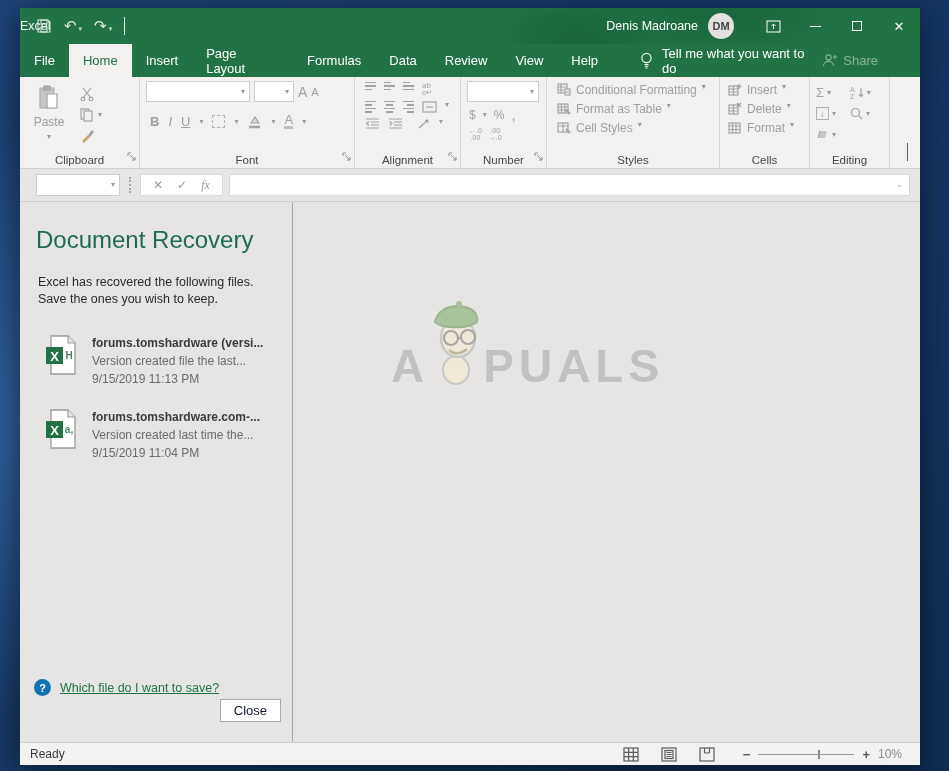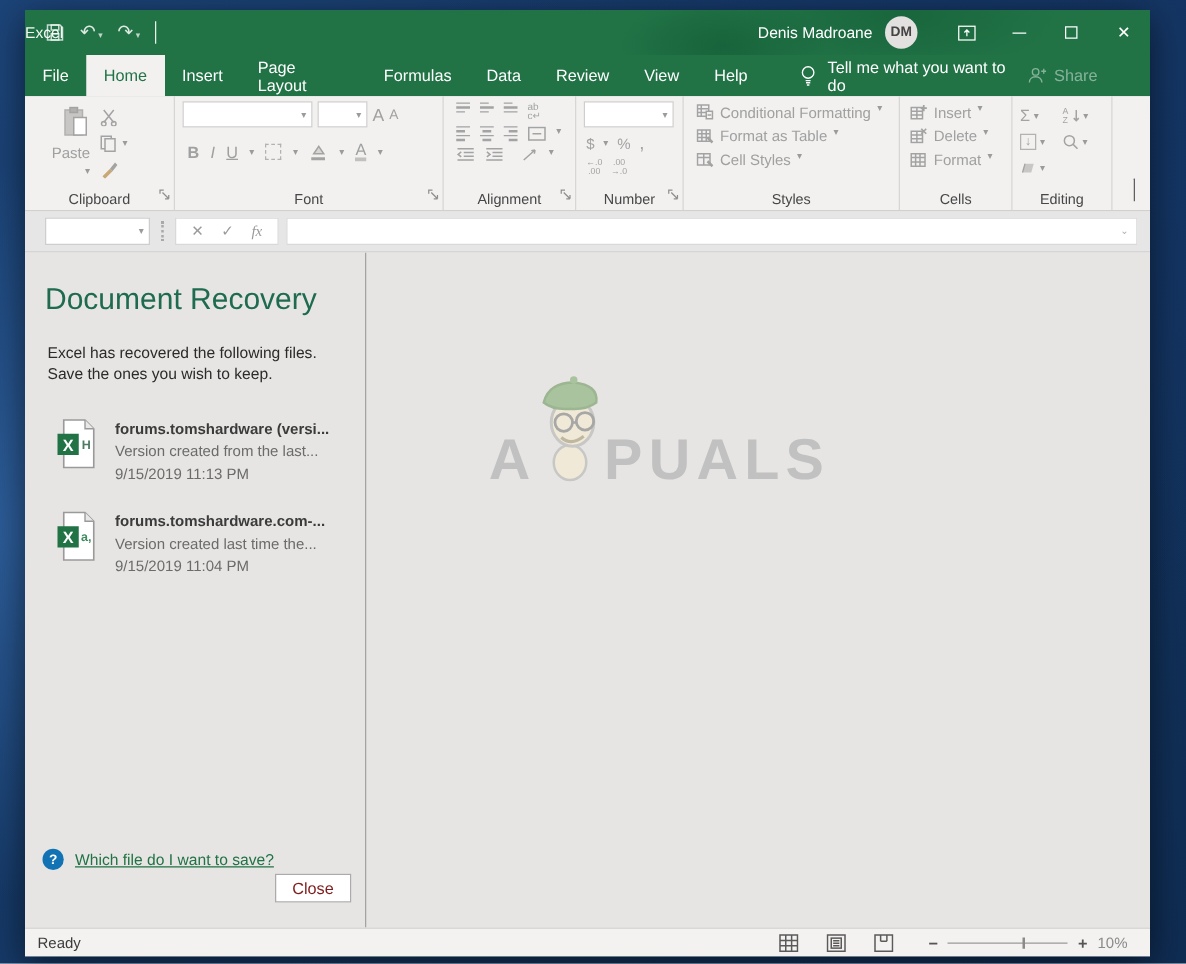--- a/index.html
+++ b/index.html
@@ -54,21 +54,21 @@
   .group { position:relative; border-right:1px solid #d8d6d4; padding:4px 4px 18px 6px; }
   .g-label { position:absolute; bottom:2px; left:0; right:0; text-align:center;
     font-size:11.5px; color:#474747; }
   .launcher { position:absolute; right:3px; bottom:3px; }
   .dd { font-size:8px; color:#9b9b9b; line-height:1; }
   .micon { display:inline-flex; align-items:center; justify-content:center; }
   svg.ic { stroke:#a3a3a3; fill:none; stroke-width:1.2; }
   svg.icf { fill:#a3a3a3; stroke:none; }
 
   .g-clipboard { width:120px; display:flex; }
-  .paste-btn { width:46px; display:flex; flex-direction:column; align-items:flex-end; gap:4px;
+  .paste-btn { width:46px; display:flex; flex-direction:column; align-items:center; gap:4px;
     font-size:12px; color:#a0a0a0; padding-top:4px; }
   .clip-col { display:flex; flex-direction:column; gap:7px; padding:6px 0 0 8px; }
   .clip-row { display:flex; align-items:center; gap:4px; }
 
   .g-font { width:215px; }
   .combo { background:#fff; border:1px solid #d0cecd; height:21px; display:flex; align-items:center; }
   .combo .dd { margin-left:auto; padding-right:4px; }
   .font-row1 { display:flex; align-items:center; gap:4px; }
   .font-row2 { display:flex; align-items:center; gap:9px; margin-top:12px; padding-left:4px; }
   .fmt-letter { font-size:13px; color:#a0a0a0; }
@@ -121,21 +121,21 @@
   .files { margin:26px 0 0 24px; display:flex; flex-direction:column; gap:20px; }
   .file-item { display:flex; gap:14px; cursor:default; }
   .file-text { font-size:12px; line-height:18px; }
   .file-name { color:#3b3b3b; font-weight:bold; }
   .file-detail, .file-date { color:#6b6b6b; }
   .help-row { position:absolute; left:14px; bottom:46px; display:flex; align-items:center; gap:9px; }
   .help-badge { width:17px; height:17px; border-radius:50%; background:#1273b4; color:#fff;
     font-size:11px; font-weight:bold; display:flex; align-items:center; justify-content:center; }
   .help-link { font-size:12.5px; color:#217346; text-decoration:underline; }
   .close-btn { position:absolute; right:11px; bottom:20px; background:#fff; border:1px solid #ababab;
-    font-size:13px; color:#7f1d1d; padding:3px 13px; font-family:inherit; }
+    font-size:13px; color:#0f172a; padding:3px 13px; font-family:inherit; }
   .main { flex:1; position:relative; }
   .watermark { position:absolute; left:98px; top:92px; display:flex; align-items:flex-end; opacity:.8; }
   .wm-text { font-size:46px; font-weight:800; color:#b9b9b9; letter-spacing:5px; line-height:40px; }
   .wm-char { margin:0 -2px 0 0; position:relative; top:6px; }
 
   
   .statusbar { height:23px; flex:0 0 23px; background:#f3f2f1; border-top:1px solid #d2d0ce;
     display:flex; align-items:center; padding:0 14px 0 10px; font-size:12px; color:#3b3b3b; }
   .sb-right { margin-left:auto; display:flex; align-items:center; gap:18px; }
   .viewbtns { display:flex; align-items:center; gap:22px; margin-right:10px; }
@@ -511,21 +511,21 @@
             <svg width="34" height="42" viewBox="0 0 34 42">
               <path d="M7 2 H24 L31 9 V40 H7 Z" fill="#fff" stroke="#9a9a9a" stroke-width="1.3"></path>
               <path d="M24 2 L24 9 L31 9" fill="#e8e8e8" stroke="#9a9a9a" stroke-width="1.1"></path>
               <rect x="2" y="13" width="17" height="17" fill="#217346"></rect>
               <text x="10.5" y="26.5" font-size="13" font-weight="bold" fill="#fff" text-anchor="middle" font-family="Liberation Sans, sans-serif">X</text>
               <text x="25" y="25" font-size="10" font-weight="bold" fill="#4f7b63" text-anchor="middle" font-family="Liberation Sans, sans-serif">H</text>
             </svg>
           </span>
           <span class="file-text">
             <div class="file-name">forums.tomshardware (versi...</div>
-            <div class="file-detail">Version created from the last...</div>
+            <div class="file-detail">Version created file the last...</div>
             <div class="file-date">9/15/2019 11:13 PM</div>
           </span>
         </div>
 
         <div class="file-item">
           <span class="fileicon">
             <svg width="34" height="42" viewBox="0 0 34 42">
               <path d="M7 2 H24 L31 9 V40 H7 Z" fill="#fff" stroke="#9a9a9a" stroke-width="1.3"></path>
               <path d="M24 2 L24 9 L31 9" fill="#e8e8e8" stroke="#9a9a9a" stroke-width="1.1"></path>
               <rect x="2" y="13" width="17" height="17" fill="#217346"></rect>

